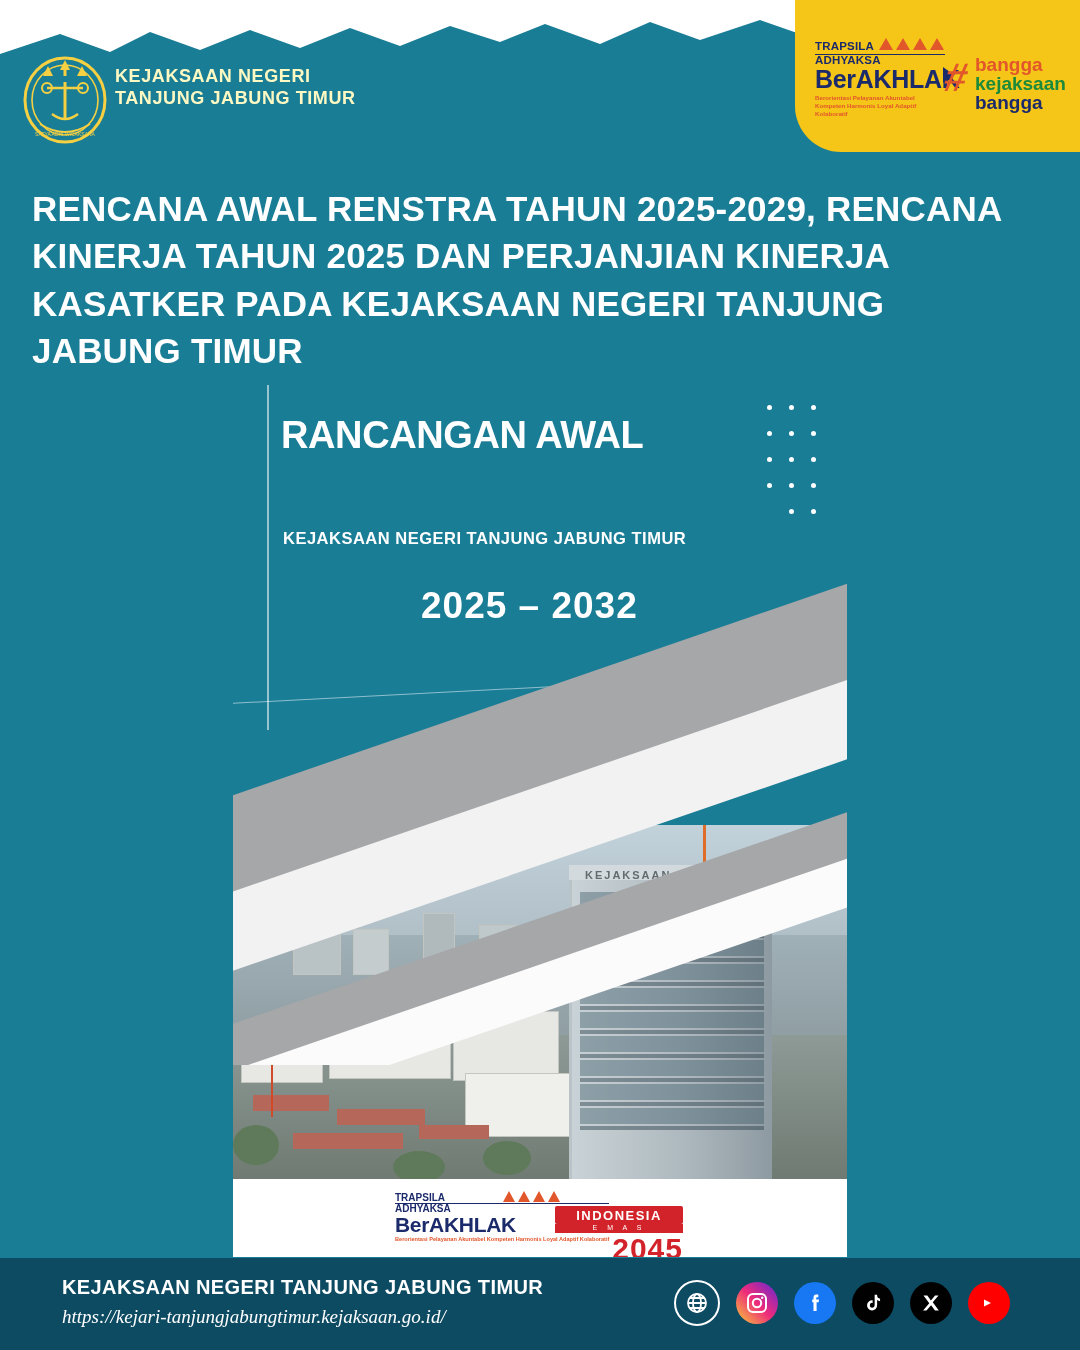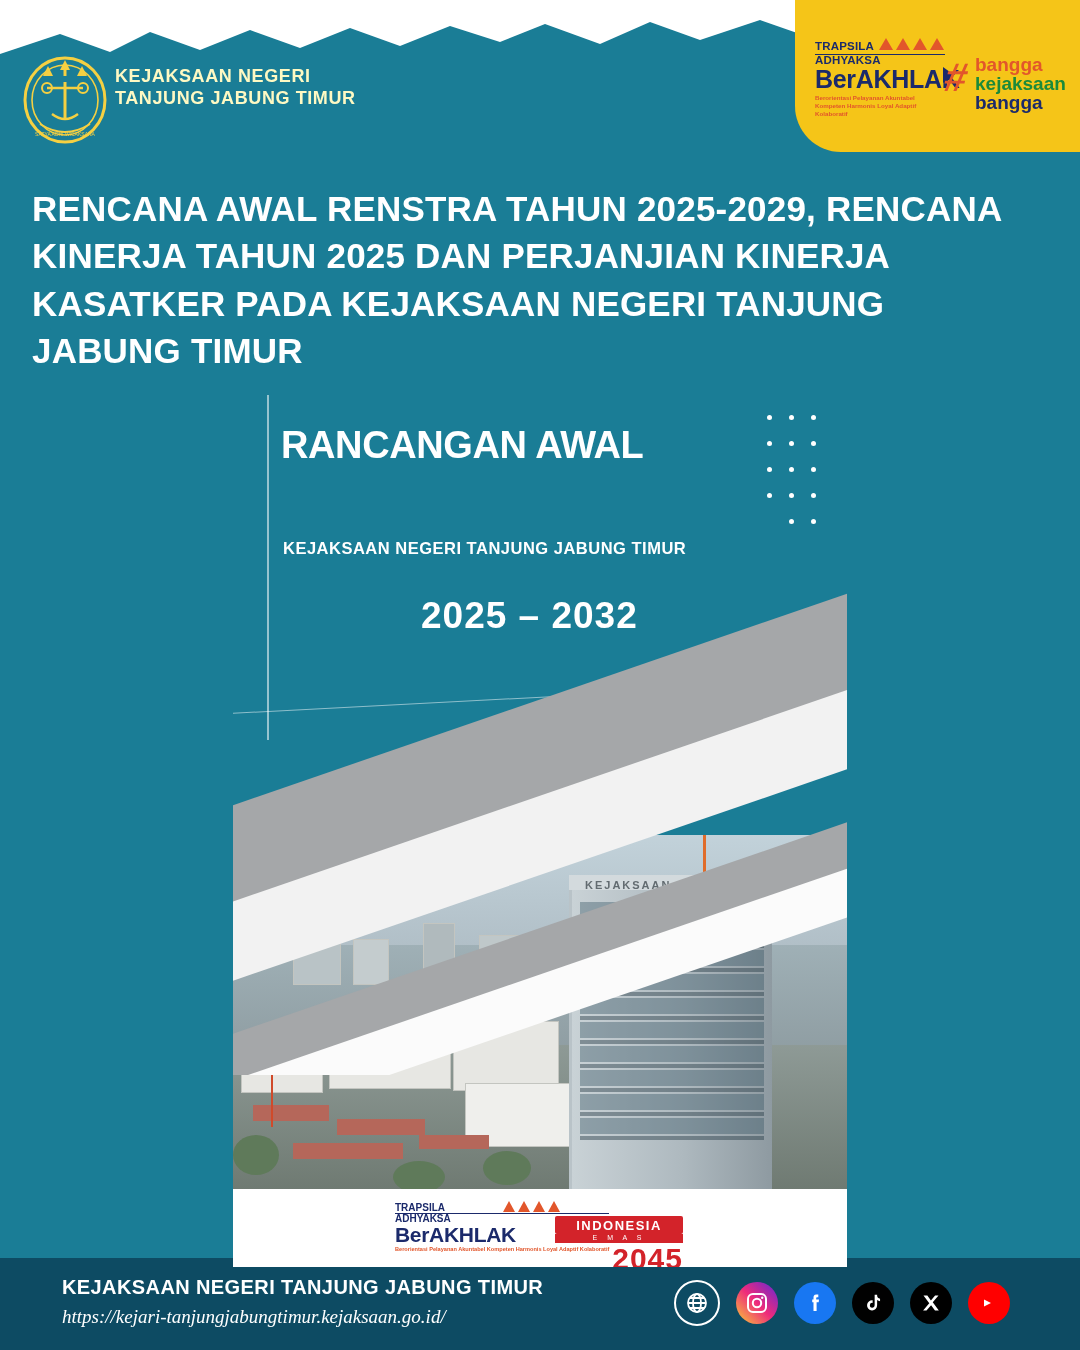--- a/index.html
+++ b/index.html
@@ -140,21 +140,21 @@
     color: #ffffff;
     font-size: 35px;
     font-weight: bold;
     line-height: 1.35;
     letter-spacing: 0.2px;
   }
 
   
   .cover {
     position: absolute;
-    left: 233px; top: 395px;
+    left: 233px; top: 385px;
     width: 614px;
     height: 872px;
     background: #0f172a;
     overflow: hidden;
   }
   .cover-teal {
     position: absolute;
     left: 0; top: 0;
     width: 614px;
     height: 680px;

